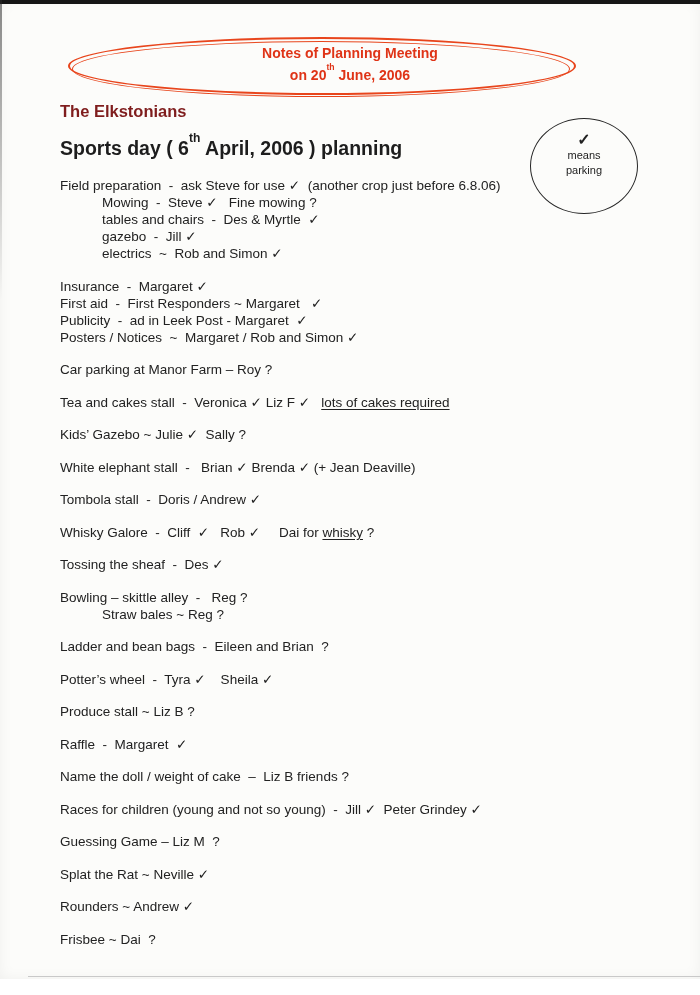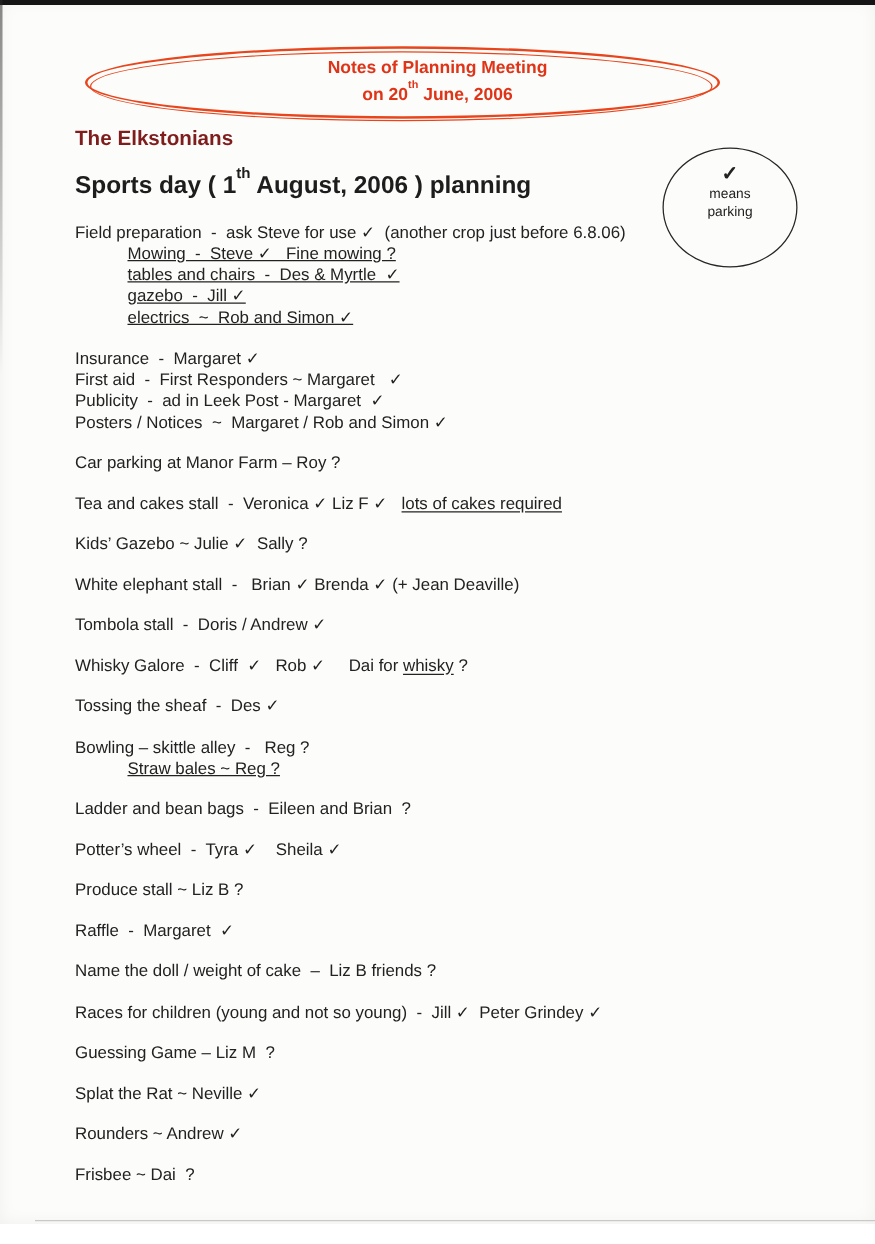--- a/index.html
+++ b/index.html
@@ -40,41 +40,41 @@
   }
   .badge .chk{font-size:16px;font-weight:bold;margin-top:13px;line-height:16px;}
   .badge .lbl{font-size:11px;font-weight:normal;line-height:15px;}
 
   .item-list{
     position:absolute;left:60px;top:177px;width:585px;
     font-size:13.5px;line-height:17px;white-space:pre-wrap;
   }
   .line{margin:0;}
   .line.wide{margin-top:15.5px;}
-  .line.ind{padding-left:42px;text-decoration:underline;}
+  .line.ind{padding-left:42px;}
   .u{text-decoration:underline;text-underline-offset:2px;}
 </style>
 </head>
 <body>
 
 <div class="page">
   <div class="topbar"></div>
   <div class="left-edge"></div>
   <div class="bottom-edge"></div>
 
   <div class="oval"></div>
   <div class="oval2"></div>
   <div class="oval-text">
     <span>Notes of Planning Meeting</span><br>
     <span><span>on 20</span><sup class="sm">th</sup><span> June, 2006</span></span>
   </div>
 
   <div class="org-title">The Elkstonians</div>
 
-  <div class="subject"><span>Sports day ( 1</span><sup class="sm">th</sup><span> August, 2006 ) planning</span></div>
+  <div class="subject"><span>Sports day ( 6</span><sup class="sm">th</sup><span> April, 2006 ) planning</span></div>
 
   <div class="badge">
     <div class="chk">✓</div>
     <div class="lbl">means</div>
     <div class="lbl">parking</div>
   </div>
 
   <div class="item-list"><div class="line"><span>Field preparation  -  ask Steve for use ✓  (another crop just before 6.8.06)</span></div><div class="line ind"><span>Mowing  -  Steve ✓   Fine mowing ?</span></div><div class="line ind"><span>tables and chairs  -  Des &amp; Myrtle  ✓</span></div><div class="line ind"><span>gazebo  -  Jill ✓</span></div><div class="line ind"><span>electrics  ~  Rob and Simon ✓</span></div><div class="line wide"><span>Insurance  -  Margaret ✓</span></div><div class="line"><span>First aid  -  First Responders ~ Margaret   ✓</span></div><div class="line"><span>Publicity  -  ad in Leek Post - Margaret  ✓</span></div><div class="line"><span>Posters / Notices  ~  Margaret / Rob and Simon ✓</span></div><div class="line wide"><span>Car parking at Manor Farm – Roy ?</span></div><div class="line wide"><span>Tea and cakes stall  -  Veronica ✓ Liz F ✓   </span><span class="u">lots of cakes required</span></div><div class="line wide"><span>Kids’ Gazebo ~ Julie ✓  Sally ?</span></div><div class="line wide"><span>White elephant stall  -   Brian ✓ Brenda ✓ (+ Jean Deaville)</span></div><div class="line wide"><span>Tombola stall  -  Doris / Andrew ✓</span></div><div class="line wide"><span>Whisky Galore  -  Cliff  ✓   Rob ✓     Dai for </span><span class="u">whisky</span><span> ?</span></div><div class="line wide"><span>Tossing the sheaf  -  Des ✓</span></div><div class="line wide"><span>Bowling – skittle alley  -   Reg ?</span></div><div class="line ind"><span>Straw bales ~ Reg ?</span></div><div class="line wide"><span>Ladder and bean bags  -  Eileen and Brian  ?</span></div><div class="line wide"><span>Potter’s wheel  -  Tyra ✓    Sheila ✓</span></div><div class="line wide"><span>Produce stall ~ Liz B ?</span></div><div class="line wide"><span>Raffle  -  Margaret  ✓</span></div><div class="line wide"><span>Name the doll / weight of cake  –  Liz B friends ?</span></div><div class="line wide"><span>Races for children (young and not so young)  -  Jill ✓  Peter Grindey ✓</span></div><div class="line wide"><span>Guessing Game – Liz M  ?</span></div><div class="line wide"><span>Splat the Rat ~ Neville ✓</span></div><div class="line wide"><span>Rounders ~ Andrew ✓</span></div><div class="line wide"><span>Frisbee ~ Dai  ?</span></div></div>
 </div>
 

